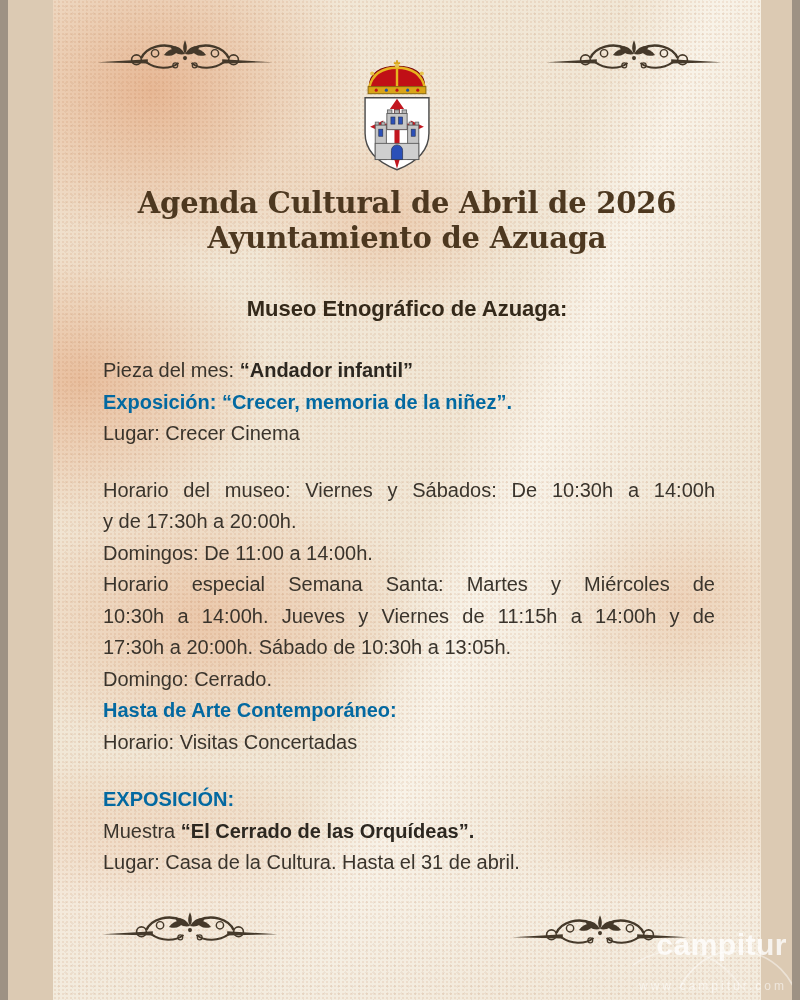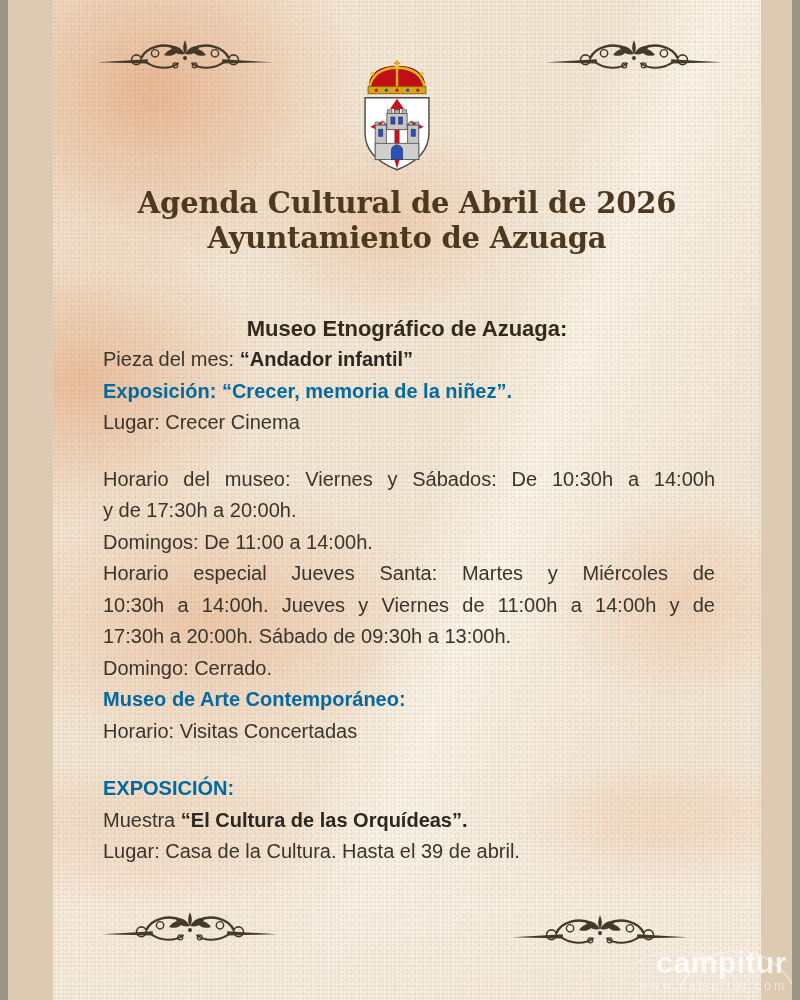--- a/index.html
+++ b/index.html
@@ -24,36 +24,36 @@
       radial-gradient(rgba(186,112,66,.16) 1px, rgba(0,0,0,0) 1.3px),
       radial-gradient(rgba(150,90,50,.10) 1px, rgba(0,0,0,0) 1.4px);
     background-size:4px 4px,7px 7px;background-position:0 0,2px 3px;}
 
   .flourish{position:absolute;width:178px;height:39px;color:#45392a;}
   .crest{position:absolute;left:352px;top:60px;width:74px;height:114px;}
 
   .title{position:absolute;left:45px;top:186px;width:708px;text-align:center;
     font-family:"DejaVu Serif",serif;font-weight:700;font-size:29px;line-height:35px;
     color:#4d3820;letter-spacing:-.2px;}
-  .section-heading{position:absolute;left:45px;top:316px;width:708px;text-align:center;
+  .section-heading{position:absolute;left:45px;top:296px;width:708px;text-align:center;
     font-weight:700;font-size:22px;color:#34291a;}
 
-  .bodytext{position:absolute;left:95px;top:344px;width:612px;font-size:20px;line-height:31.5px;color:#3a342c;}
+  .bodytext{position:absolute;left:95px;top:355px;width:612px;font-size:20px;line-height:31.5px;color:#3a342c;}
   .bodytext p{margin:0;}
   .bodytext b{color:#2c2720;}
   .mt1{margin-top:25px !important;}
   .mt2{margin-top:26px !important;}
   .just{text-align:justify;text-align-last:justify;}
   .bold-line{font-weight:700;color:#0369a1;}
 
   .watermark{position:absolute;right:5px;bottom:8px;width:190px;text-align:right;line-height:1;}
   .wm-arcs{position:absolute;right:0;bottom:12px;width:160px;height:70px;}
   .wm-brand{position:relative;font-size:30px;font-weight:700;letter-spacing:.5px;
     color:rgba(255,255,255,.78);text-transform:lowercase;}
-  .wm-url{position:relative;margin-top:2px;font-size:12px;letter-spacing:3px;color:rgba(255,255,255,.55);text-align:right;}
+  .wm-url{position:relative;margin-top:20px;font-size:12px;letter-spacing:3px;color:rgba(255,255,255,.55);text-align:right;}
 </style>
 </head>
 <body>
 
 <div class="stage">
 
   <div class="texture"></div>
 
   <svg width="0" height="0" style="position:absolute" aria-hidden="true">
     <defs>
@@ -147,31 +147,31 @@
     <p><span>Pieza del mes: </span><b>“Andador infantil”</b></p>
     <p class="bold-line">Exposición: “Crecer, memoria de la niñez”.</p>
     <p>Lugar: Crecer Cinema</p>
 
     <p class="mt1">
       <span class="just" style="display:block">Horario del museo: Viernes y Sábados: De 10:30h a 14:00h</span>
       <span style="display:block">y de 17:30h a 20:00h.</span>
     </p>
     <p>Domingos: De 11:00 a 14:00h.</p>
     <p>
-      <span class="just" style="display:block">Horario especial Jueves Santa: Martes y Miércoles de</span>
-      <span class="just" style="display:block">10:30h a 14:00h. Jueves y Viernes de 11:00h a 14:00h y de</span>
-      <span style="display:block">17:30h a 20:00h. Sábado de 09:30h a 13:00h.</span>
+      <span class="just" style="display:block">Horario especial Semana Santa: Martes y Miércoles de</span>
+      <span class="just" style="display:block">10:30h a 14:00h. Jueves y Viernes de 11:15h a 14:00h y de</span>
+      <span style="display:block">17:30h a 20:00h. Sábado de 10:30h a 13:05h.</span>
     </p>
     <p>Domingo: Cerrado.</p>
-    <p class="bold-line">Museo de Arte Contemporáneo:</p>
+    <p class="bold-line">Hasta de Arte Contemporáneo:</p>
     <p>Horario: Visitas Concertadas</p>
 
     <p class="bold-line mt2">EXPOSICIÓN:</p>
-    <p><span>Muestra </span><b>“El Cultura de las Orquídeas”.</b></p>
-    <p>Lugar: Casa de la Cultura. Hasta el 39 de abril.</p>
+    <p><span>Muestra </span><b>“El Cerrado de las Orquídeas”.</b></p>
+    <p>Lugar: Casa de la Cultura. Hasta el 31 de abril.</p>
   </div>
 
   <svg class="wm-arcs" viewBox="0 0 160 70">
     <circle cx="105" cy="95" r="62" fill="none" stroke="rgba(255,255,255,.45)" stroke-width="1.6"></circle>
     <circle cx="45" cy="108" r="75" fill="none" stroke="rgba(255,255,255,.38)" stroke-width="1.4"></circle>
   </svg>
   <div class="watermark">
     <div class="wm-brand">campitur</div>
     <div class="wm-url">www.campitur.com</div>
   </div>

